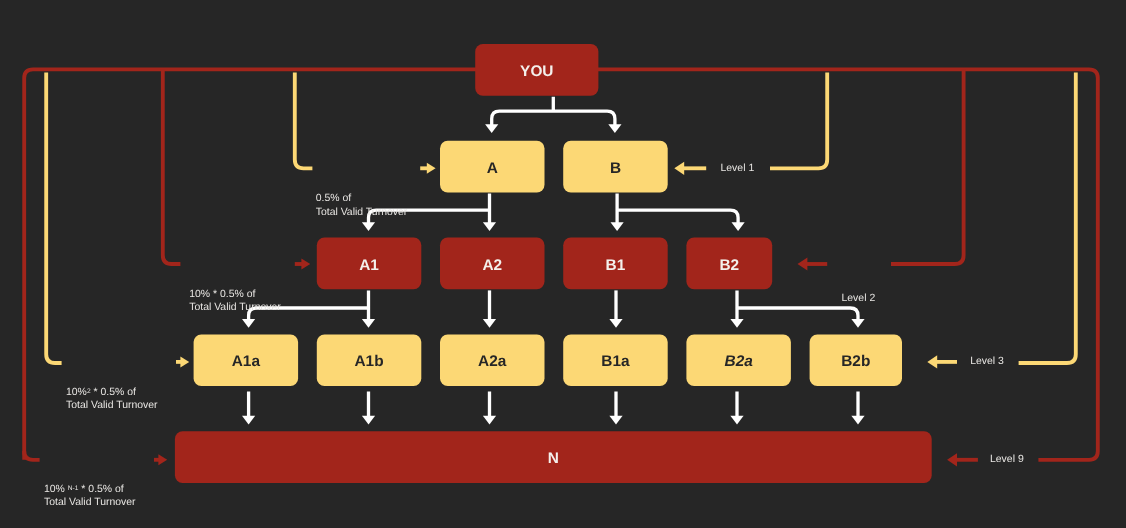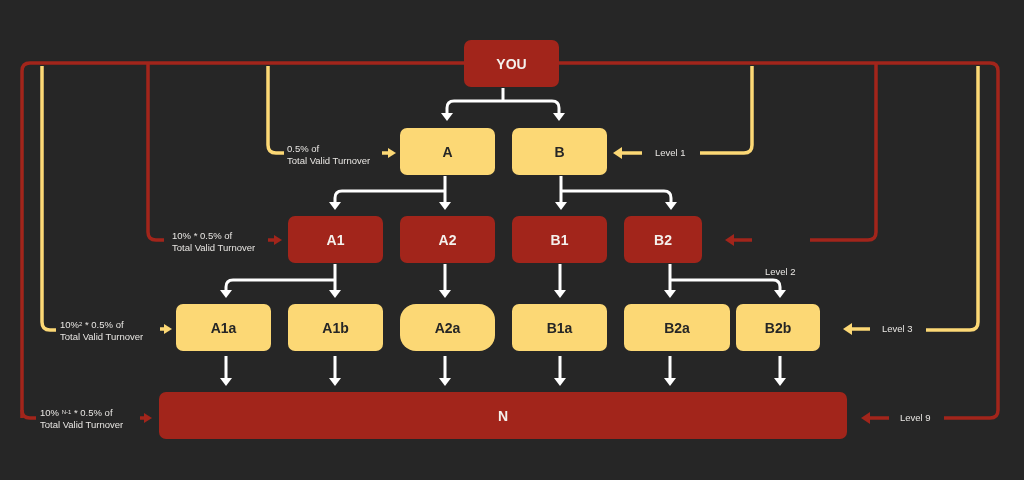--- a/index.html
+++ b/index.html
@@ -1,21 +1,21 @@
 <!DOCTYPE html>
 <html><head>
 <meta charset="utf-8">
 <style>
   html, body { margin:0; padding:0; }
   body { width:1024px; height:480px; background:#262626; position:relative; overflow:hidden; font-family:"Liberation Sans", sans-serif; }
   svg#lines { position:absolute; left:0; top:0; }
   .node { position:absolute; border-radius:7px; display:flex; align-items:center; justify-content:center; font-weight:bold; font-size:14px; }
   .node.red { background:#a2251b; color:#f4f0ec; }
   .node.yellow { background:#fcd875; color:#262626; }
-  .label { position:absolute; color:#e8e6e3; font-size:9.5px; line-height:12px; }
+  .label { position:absolute; color:#e8e6e3; font-size:9.5px; line-height:12px;margin-top:32px; }
   .label sup { font-size:6px; vertical-align:top; position:relative; top:-1px; }
   .level { position:absolute; color:#e8e6e3; font-size:9.5px; }
 </style>
 </head>
 <body>
 
 <svg id="lines" width="1024" height="480">
 
   <path d="M22 418 L22 71 Q22 63 30 63 L990 63 Q998 63 998 71 L998 410 Q998 418 990 418 L944 418" fill="none" stroke="#a2251b" stroke-width="3.5"></path>
   <path d="M22 410 Q22 418 30 418 L36 418" fill="none" stroke="#a2251b" stroke-width="3.5"></path>
@@ -87,35 +87,35 @@
       <polygon points="774,290 786,290 780,298"></polygon>
     <polygon points="220,378 232,378 226,386"></polygon>
       <polygon points="329,378 341,378 335,386"></polygon>
     <polygon points="439,378 451,378 445,386"></polygon>
       <polygon points="554,378 566,378 560,386"></polygon>
     <polygon points="664,378 676,378 670,386"></polygon>
       <polygon points="774,378 786,378 780,386"></polygon>
   </g>
 </svg>
 
-<div class="node red" style="left:464px;top:40px;width:95px;height:47px;text-align:center;">YOU</div>
+<div class="node red" style="left:432px;top:40px;width:112px;height:47px;text-align:center;">YOU</div>
 
 <div class="node yellow" style="left:400px;top:128px;width:95px;height:47px;">A</div>
 <div class="node yellow" style="left:512px;top:128px;width:95px;height:47px;">B</div>
 
 <div class="node red" style="left:288px;top:216px;width:95px;height:47px;">A1</div>
 <div class="node red" style="left:400px;top:216px;width:95px;height:47px;">A2</div>
 <div class="node red" style="left:512px;top:216px;width:95px;height:47px;">B1</div>
 <div class="node red" style="left:624px;top:216px;width:78px;height:47px;">B2</div>
 
 <div class="node yellow" style="left:176px;top:304px;width:95px;height:47px;">A1a</div>
 <div class="node yellow" style="left:288px;top:304px;width:95px;height:47px;">A1b</div>
-<div class="node yellow" style="left:400px;top:304px;width:95px;height:47px;border-radius:16px;">A2a</div>
+<div class="node yellow" style="left:400px;top:304px;width:95px;height:47px;">A2a</div>
 <div class="node yellow" style="left:512px;top:304px;width:95px;height:47px;">B1a</div>
-<div class="node yellow" style="left:624px;top:304px;width:106px;height:47px;">B2a</div>
+<div class="node yellow" style="left:624px;top:304px;width:95px;height:47px;font-style:italic;">B2a</div>
 <div class="node yellow" style="left:736px;top:304px;width:84px;height:47px;">B2b</div>
 
 <div class="node red" style="left:159px;top:392px;width:688px;height:47px;">N</div>
 
 <div class="label" style="left:287px;top:143px;">
   <div>0.5% of</div>
   <div>Total Valid Turnover</div>
 </div>
 <div class="label" style="left:172px;top:230px;">
   <div>10% * 0.5% of</div>

